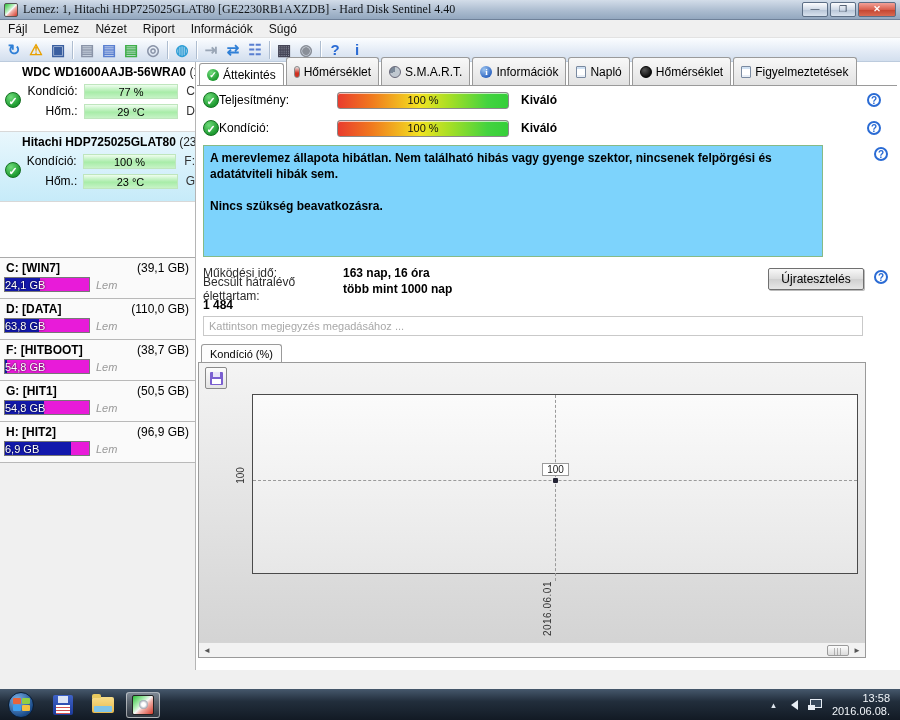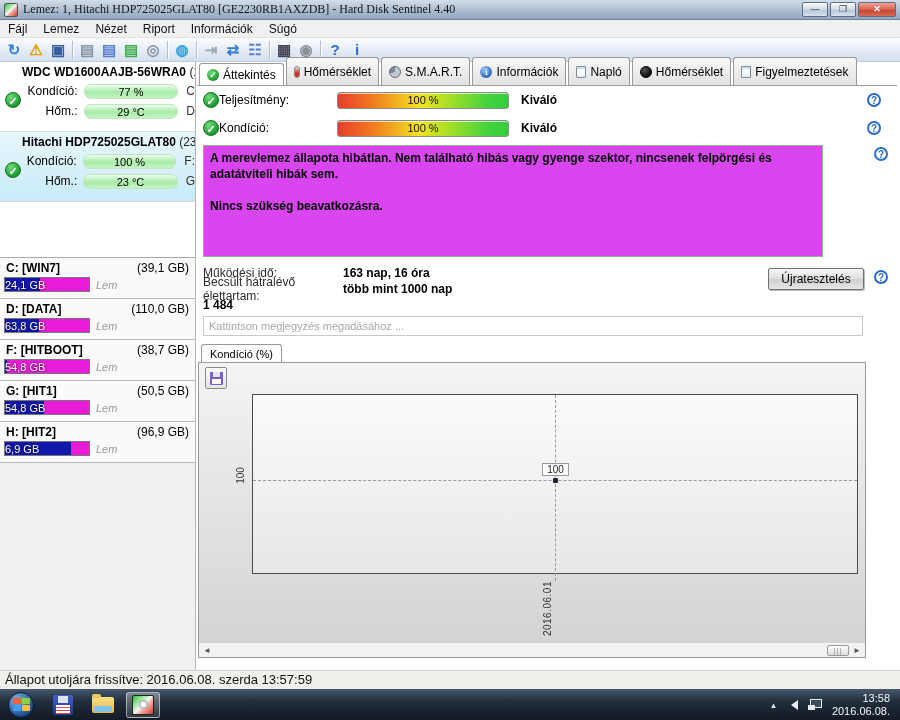--- a/index.html
+++ b/index.html
@@ -48,21 +48,21 @@
   .disk-item { position:relative; height:70px; border-bottom:1px solid #d8d8d8; background:#fff; overflow:hidden; }
   .disk-item.selected { background:linear-gradient(#e9f7fd,#c6ebf9); }
   .disk-head { font-weight:bold; font-size:12px; white-space:nowrap; padding:3px 0 2px 22px; }
   .disk-head .dsize { font-weight:normal; color:#222; }
   .disk-row { display:flex; align-items:center; height:20px; white-space:nowrap; }
   .disk-row .dlabel { width:88px; text-align:right; padding-right:6px; font-size:12px; }
   .statusok { position:absolute; left:5px; top:30px; }
   .okcircle { display:inline-block; width:16px; height:16px; border-radius:50%;
     background:radial-gradient(circle at 35% 30%, #6fdc7a, #1d9a30 70%); border:1px solid #127020;
     color:#fff; font-size:11px; font-weight:bold; text-align:center; line-height:16px; }
-  .greenbar { width:100px; height:15px; border-radius:7px; border:1px solid #bfe6bd;
+  .greenbar { width:100px; height:15px; border-radius:0; border:1px solid #bfe6bd;
     background:linear-gradient(#eefdee,#a8eca8 55%,#c6f3c6); text-align:center;
     font-size:11px; line-height:14px; color:#000; }
   .edge-letter { margin-left:8px; font-size:12px; color:#333; }
 
   
   .part-list { position:absolute; left:0; top:196px; width:195px; }
   .part-item { height:41px; background:#fafafa; border-bottom:1px solid #b9b9b9; padding:2px 4px 0 4px; overflow:hidden; }
   .part-head { display:flex; justify-content:space-between; font-size:12px; padding:1px 2px 2px 2px; }
   .part-head .pname { font-weight:bold; }
   .part-row { display:flex; align-items:center; white-space:nowrap; }
@@ -97,21 +97,21 @@
     background:linear-gradient(to right,#e93c2e 0%,#f07a1e 20%,#f2e321 48%,#a9df25 65%,#43d33f 88%,#35cf3a 100%);
     box-shadow:inset 0 1px 0 rgba(255,255,255,.65); margin-left:30px; }
   .gradbar .pcttext { position:absolute; inset:0; text-align:center; font-size:11px; line-height:15px; color:#111; }
   .rating { margin-left:12px; font-weight:bold; font-size:12px; }
   .helpicon { position:absolute; right:12px; width:14px; height:14px; border-radius:50%;
     border:2px solid #2a6bd4; color:#2a6bd4; font-weight:bold; font-size:10px; line-height:11px;
     text-align:center; background:#fff; }
 
   
   .healthbox { position:absolute; left:6px; top:83px; width:620px; height:112px;
-    background:#d946ef; border:1px solid #86ba86; padding:4px 6px; font-size:12px; font-weight:bold; line-height:1.35; }
+    background:#7dd3fc; border:1px solid #86ba86; padding:4px 6px; font-size:12px; font-weight:bold; line-height:1.35; }
   .healthbox .hb2 { margin-top:16px; }
 
   
   .stats { position:absolute; left:6px; top:203px; width:560px; }
   .stat-row { display:flex; height:16px; align-items:center; }
   .stat-label { width:140px; color:#2b2b2b; font-size:12px; }
   .stat-value { font-weight:bold; font-size:12px; }
   .retest-btn { position:absolute; right:36px; top:206px; width:96px; height:22px;
     border:1px solid #707070; border-radius:2px; background:linear-gradient(#f8f8f8,#dcdcdc 50%,#cfcfcf 51%,#e6e6e6);
     font-size:12px; text-align:center; line-height:20px; box-shadow:1px 1px 0 #bbb; }
@@ -441,21 +441,20 @@
         <span class="xlab">2016.06.01</span>
         <div class="hscroll">
           <span class="hs-arrow" style="left:2px">◄</span>
           <span class="hs-thumb">|||</span>
           <span class="hs-arrow" style="right:2px">►</span>
         </div>
       </div>
     </div>
   </div>
 
-  <div class="statusbar">Állapot utoljára frissítve: 2016.06.08. szerda 13:57:59</div>
 
   <div class="taskbar">
     <span class="orb">
         <span class="q1"></span>
         <span class="q2"></span>
         <span class="q3"></span>
         <span class="q4"></span>
       </span>
     <span class="task-ico">
         <span class="ico-floppy"></span>

